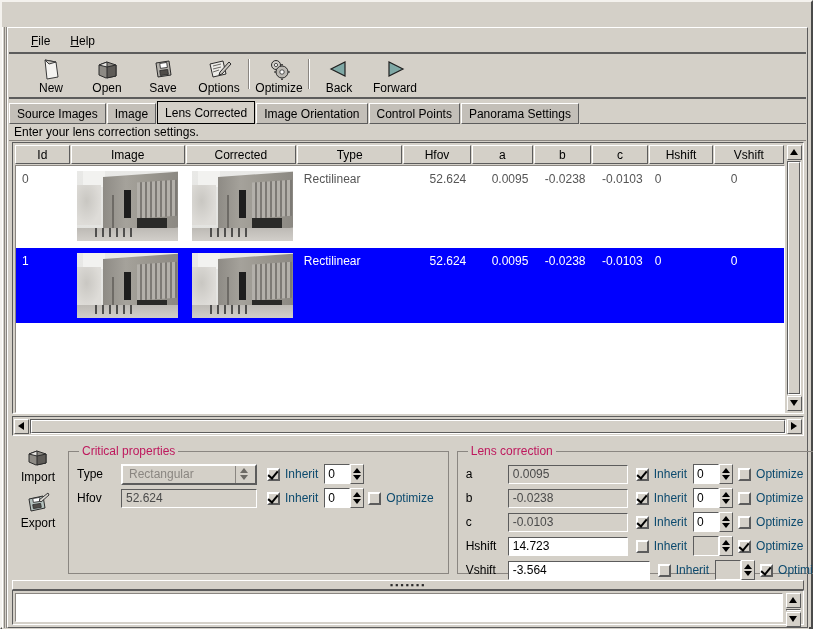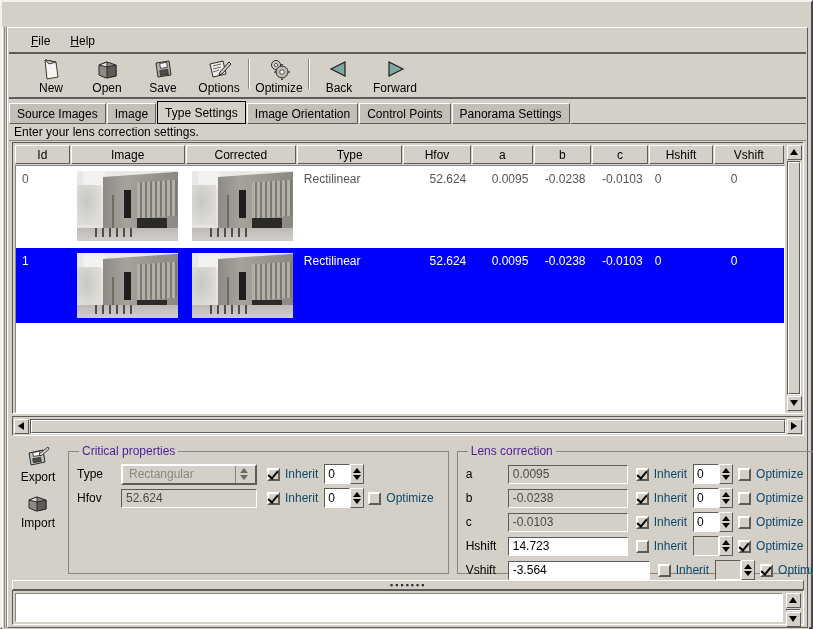--- a/index.html
+++ b/index.html
@@ -303,21 +303,21 @@
   .io-btn .ticon { height: 24px; width: 30px; position: relative; }
   .io-btn .tlabel { font-size: 12px; color: #000; line-height: 14px; }
 
   fieldset.grp {
     border: 1px solid #8a8681;
     border-top-color: #8a8681;
     margin: 6px 4px 4px 4px; padding: 4px 8px 6px 8px;
     position: relative; background: transparent;
   }
   fieldset.grp > legend {
-    font-size: 12px; color: #4c1d95; padding: 0 3px; margin-left: 2px;
+    font-size: 12px; color: #be185d; padding: 0 3px; margin-left: 2px;
   }
   #crit-grp { width: 340px; }
   #lens-grp { flex: 1; }
   .frow { display: flex; align-items: center; height: 24px; }
   .flabel {
     font-size: 12px; color: #000; width: 44px; text-align: left;
   }
   .ftext {
     height: 19px; background: #d4d0c8;
     border: 1px solid; border-color: #5c5c5c #fff #fff #5c5c5c;
@@ -483,21 +483,21 @@
               <polygon points="23,11 9,4 9,18" fill="#7fa8a5" stroke="#1f1f1f" stroke-width="1.2"></polygon>
             </svg>
           </span>
           <span class="tlabel">Forward</span>
         </div>
       </div>
 
       <div id="tabbar">
         <div class="tab">Source Images</div>
         <div class="tab">Image</div>
-        <div class="tab active">Type Settings</div>
+        <div class="tab active">Lens Corrected</div>
         <div class="tab">Image Orientation</div>
         <div class="tab">Control Points</div>
         <div class="tab">Panorama Settings</div>
         <div class="tabfill"></div>
       </div>
 
       <div id="hint">Enter your lens correction settings.</div>
 
       <div id="table-wrap">
         <div id="table-col">
@@ -614,37 +614,37 @@
             <span class="ar ar-rt"></span>
           </div>
       </div>
 
       <div id="lower">
 
         <div id="io-col">
           <div class="io-btn">
             <span class="ticon">
               <svg width="30" height="22" viewBox="0 0 30 22">
+                <polygon points="6,8 14,5 23,8 23,17 13,19 6,16" fill="#8d8a84" stroke="#2b2b2b" stroke-width="1"></polygon>
+                <polygon points="6,8 14,10 14,5" fill="#e9e7e3" stroke="#2b2b2b" stroke-width="1"></polygon>
+                <polygon points="14,10 23,8 23,17 14,19" fill="#5e5b57" stroke="#2b2b2b" stroke-width="1"></polygon>
+              </svg>
+            </span>
+            <span class="tlabel">Import</span>
+          </div>
+          <div class="io-btn">
+            <span class="ticon">
+              <svg width="30" height="22" viewBox="0 0 30 22">
                 <polygon points="6,7 20,4 22,16 8,19" fill="#b6c3bf" stroke="#2b2b2b" stroke-width="1"></polygon>
                 <rect x="10" y="6" width="7" height="4" fill="#ffffff" stroke="#2b2b2b" stroke-width="0.8" transform="rotate(-9 13 8)"></rect>
                 <rect x="10" y="12" width="8" height="4" fill="#4f4c48" stroke="#2b2b2b" stroke-width="0.8" transform="rotate(-9 14 14)"></rect>
                 <polygon points="16,8 25,1 26,3 18,10" fill="#d8d5cf" stroke="#2b2b2b" stroke-width="0.9"></polygon>
               </svg>
             </span>
             <span class="tlabel">Export</span>
-          </div>
-          <div class="io-btn">
-            <span class="ticon">
-              <svg width="30" height="22" viewBox="0 0 30 22">
-                <polygon points="6,8 14,5 23,8 23,17 13,19 6,16" fill="#8d8a84" stroke="#2b2b2b" stroke-width="1"></polygon>
-                <polygon points="6,8 14,10 14,5" fill="#e9e7e3" stroke="#2b2b2b" stroke-width="1"></polygon>
-                <polygon points="14,10 23,8 23,17 14,19" fill="#5e5b57" stroke="#2b2b2b" stroke-width="1"></polygon>
-              </svg>
-            </span>
-            <span class="tlabel">Import</span>
           </div>
         </div>
 
         <fieldset class="grp" id="crit-grp">
           <legend>Critical properties</legend>
 
           <div class="frow">
             <span class="flabel">Type</span>
             <span class="fcombo" style="width:136px">
               <span>Rectangular</span>

